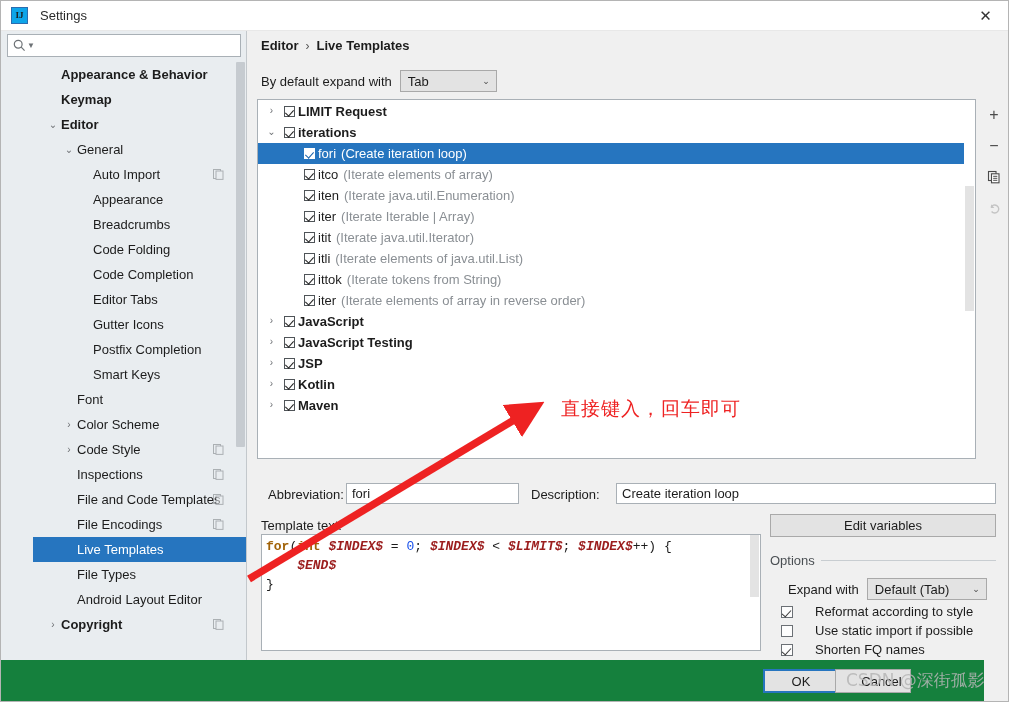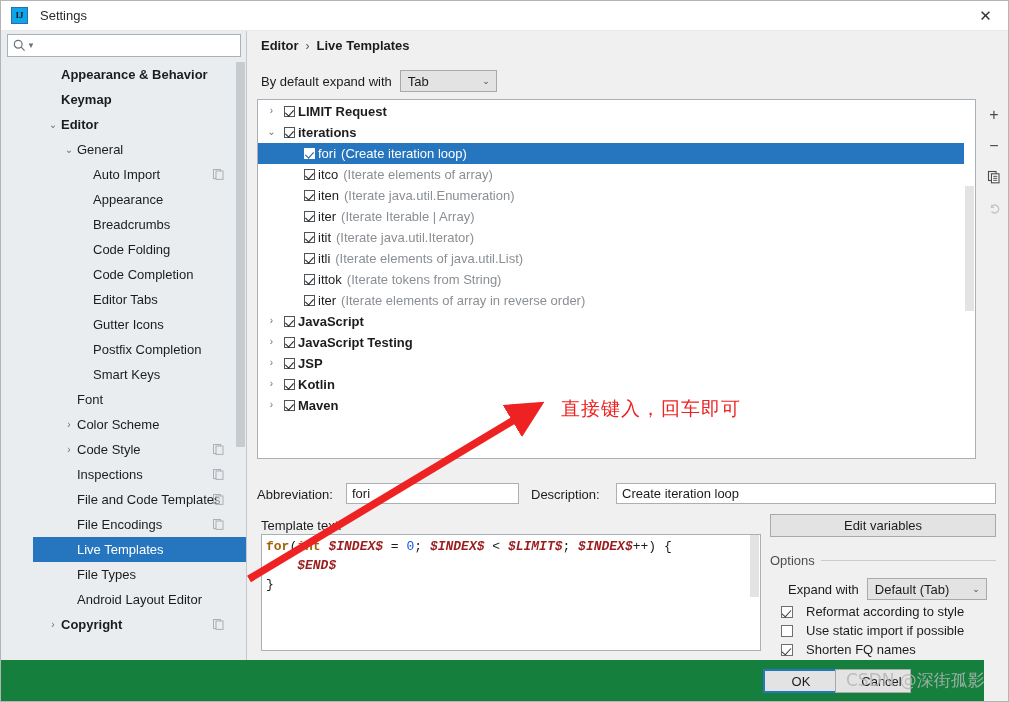--- a/index.html
+++ b/index.html
@@ -189,21 +189,21 @@
   }
   .tb-btn {
     width: 20px; height: 20px; display: flex;
     align-items: center; justify-content: center;
     color: #4b4b4b; font-size: 16px; cursor: default;
   }
   .tb-btn.disabled { color: #bdbdbd; }
 
   
   #abbrev-label {
-    position: absolute; left: 9px; top: 456px; font-size: 13px; color: #1c1c1c;
+    position: absolute; left: 20px; top: 456px; font-size: 13px; color: #1c1c1c;
   }
   #abbrev-input {
     position: absolute; left: 98px; top: 452px; width: 173px; height: 21px;
     background: #ffffff; border: 1px solid #a9b0b6;
     font-family: "Liberation Sans", sans-serif; font-size: 13px;
     padding-left: 5px; color: #1c1c1c; outline: none;
   }
   #desc-label {
     position: absolute; left: 283px; top: 456px; font-size: 13px; color: #1c1c1c;
   }
@@ -262,21 +262,21 @@
     flex: 1; height: 1px; background: #c8cdd1;
   }
   #expand-with-row {
     position: absolute; left: 540px; top: 547px;
     display: flex; align-items: center; gap: 8px;
   }
   #expand-with-row .lbl { font-size: 13px; color: #1c1c1c; }
   #expand-with-combo { width: 120px; }
   .opt-check {
     position: absolute; left: 533px;
-    display: flex; align-items: center; gap: 13px;
+    display: flex; align-items: center; gap: 22px;
     font-size: 13px; color: #1c1c1c;
   }
   .opt-cb {
     width: 12px; height: 12px; border: 1px solid #6b7075;
     background: #fdfdfd; position: relative; flex: 0 0 auto;
   }
   .opt-cb.checked::after {
     content: ""; position: absolute; left: 2px; top: 1px;
     width: 4px; height: 8px; border: solid #3c3c3c;
     border-width: 0 1.7px 1.7px 0; transform: rotate(42deg);

